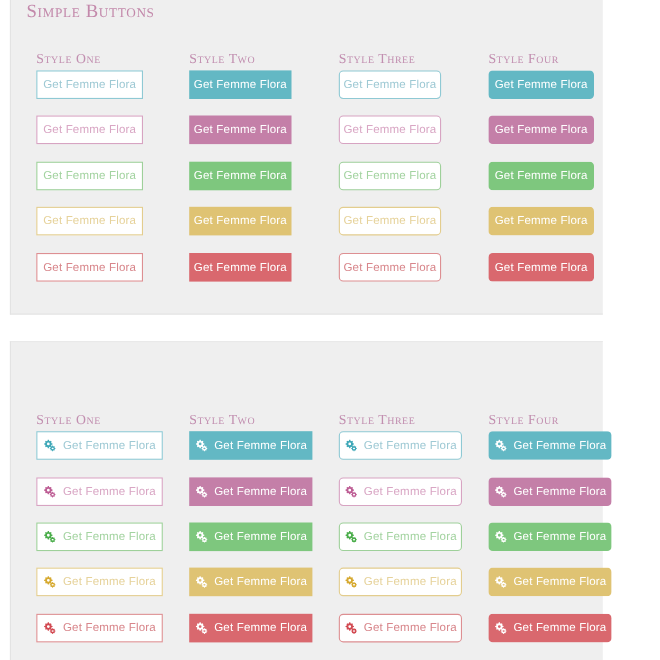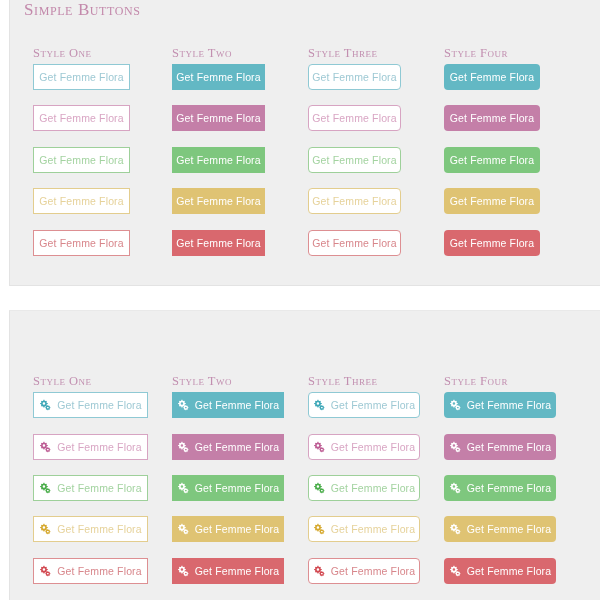--- a/index.html
+++ b/index.html
@@ -6,21 +6,21 @@
 
   html, body {
     width: 600px;
     height: 600px;
     background: #ffffff;
     font-family: "Liberation Sans", sans-serif;
     overflow: hidden;
   }
 
   .page {
-    width: 600px;
+    width: 548px;
     height: 600px;
     position: relative;
     background: #ffffff;
   }
 
   .panel {
     position: absolute;
     left: 9px;
     right: 0px;
     background: #efefef;

